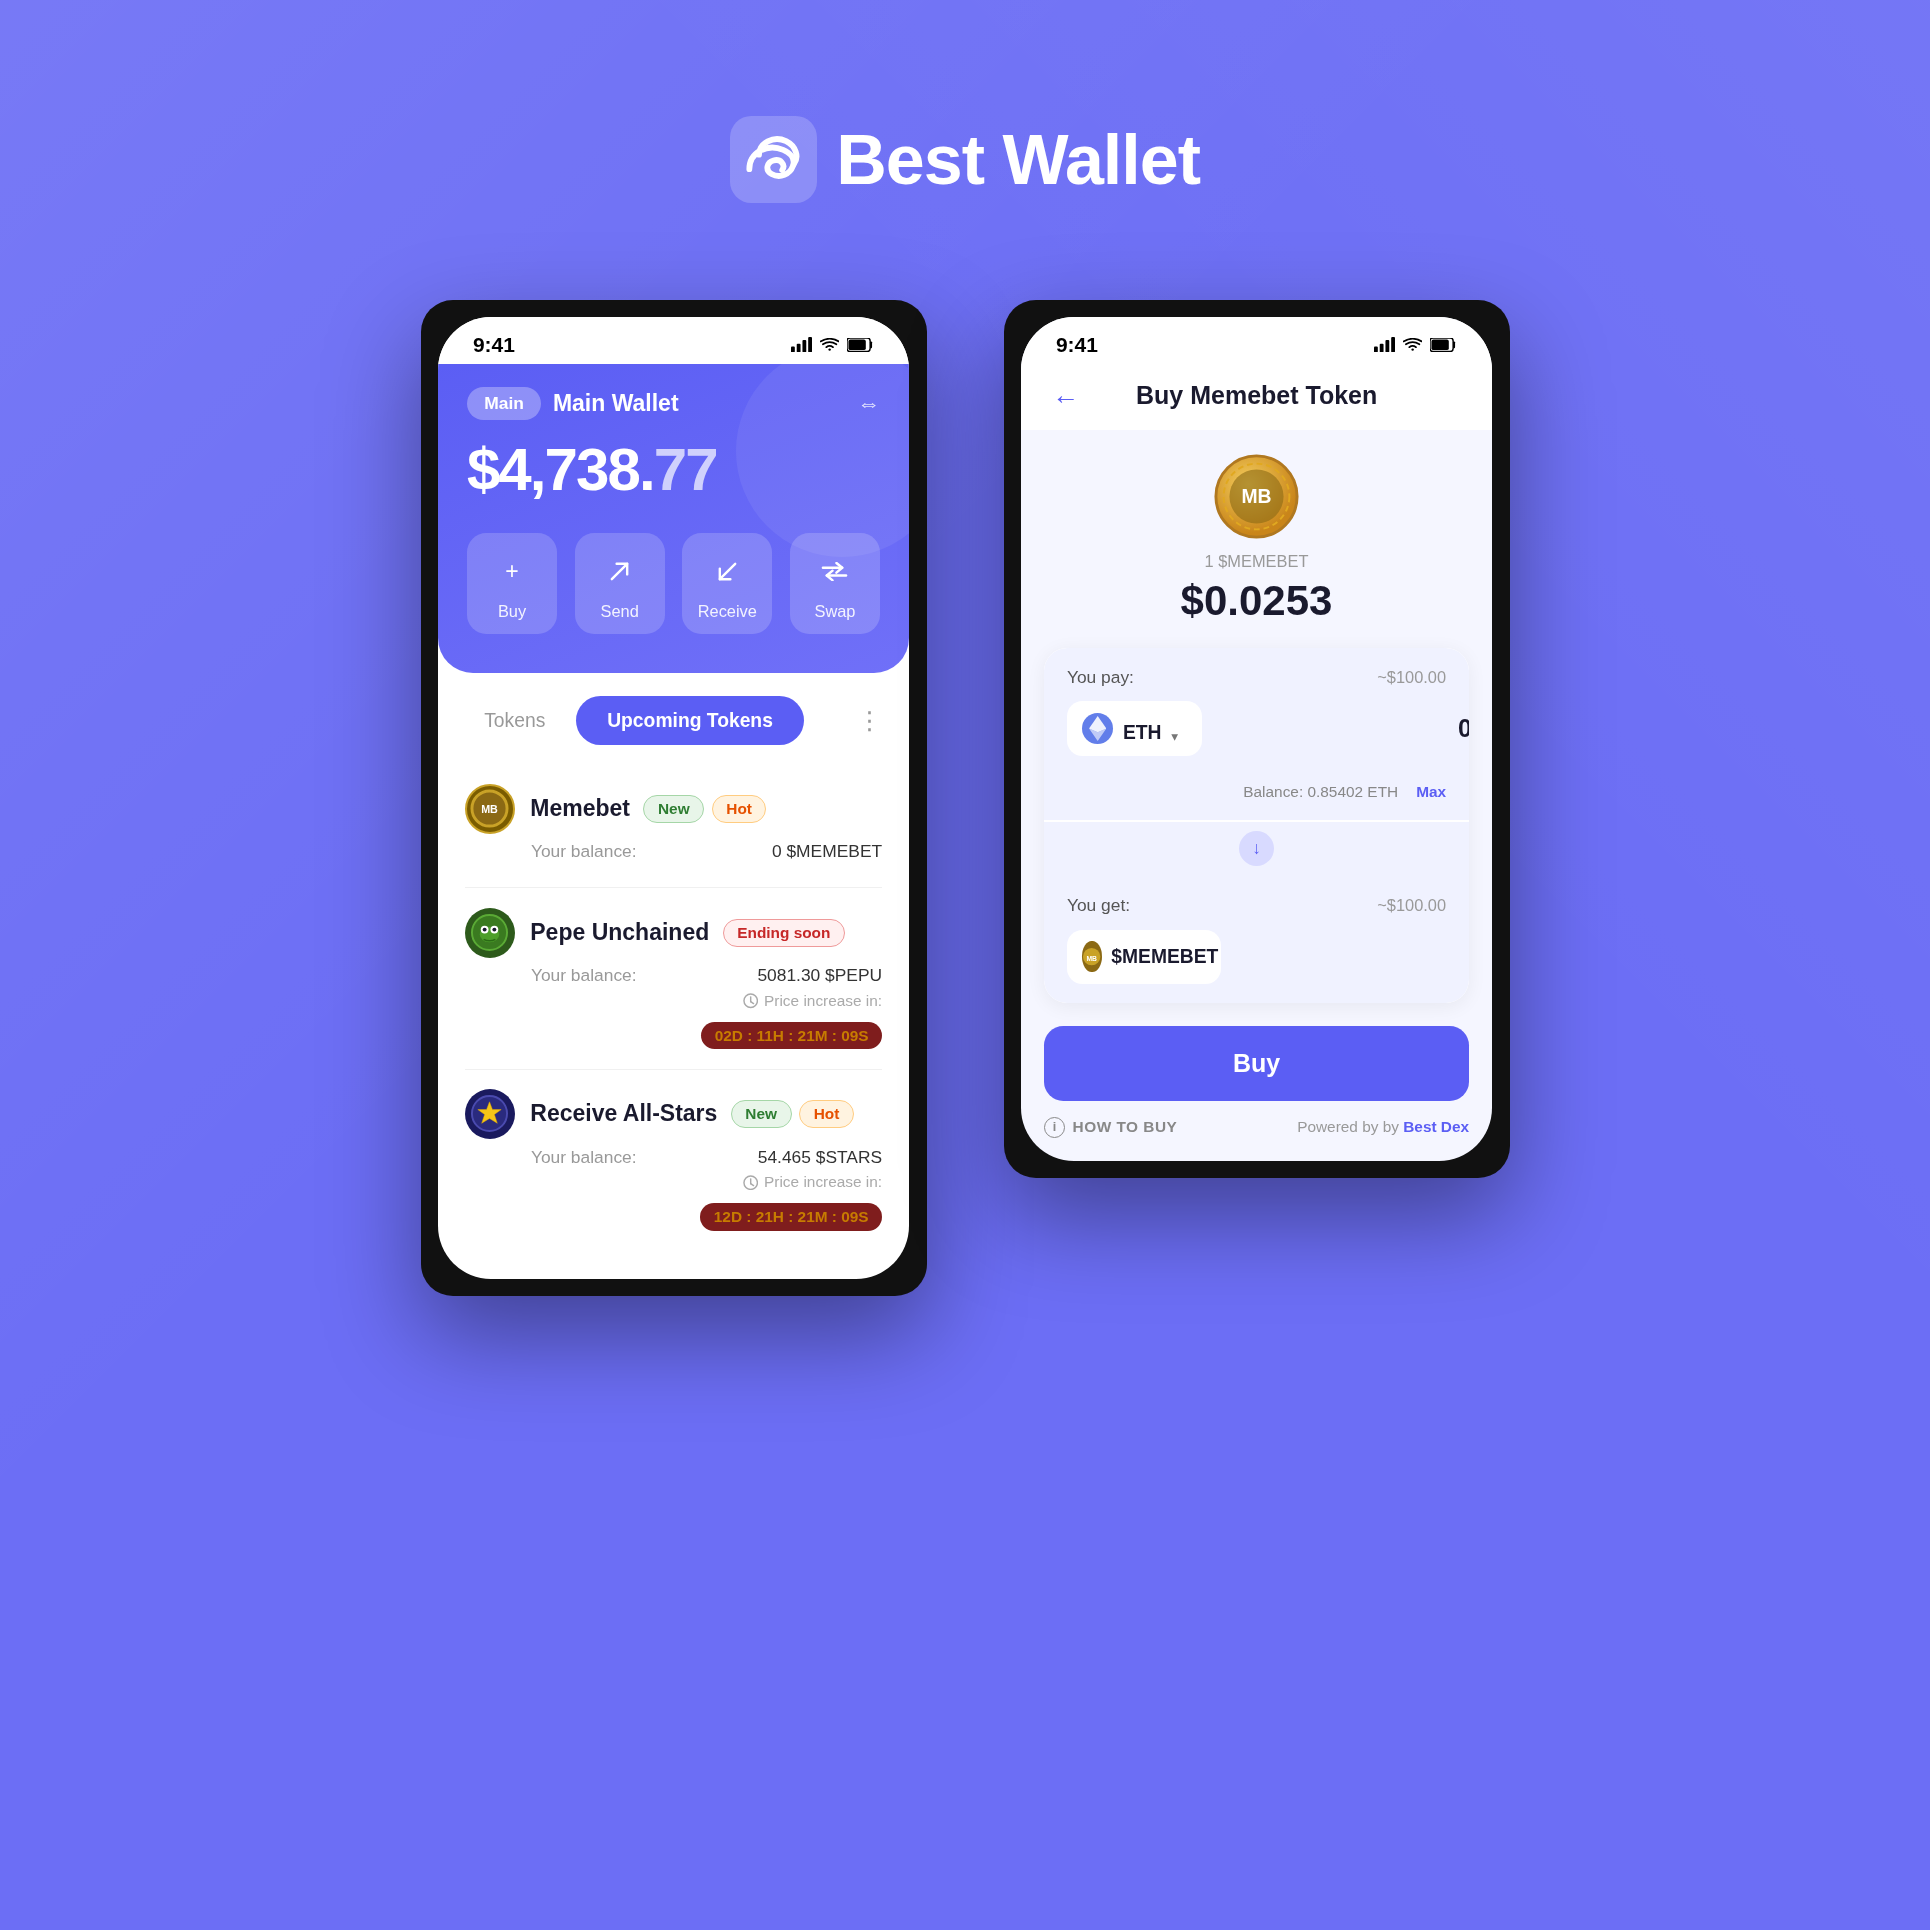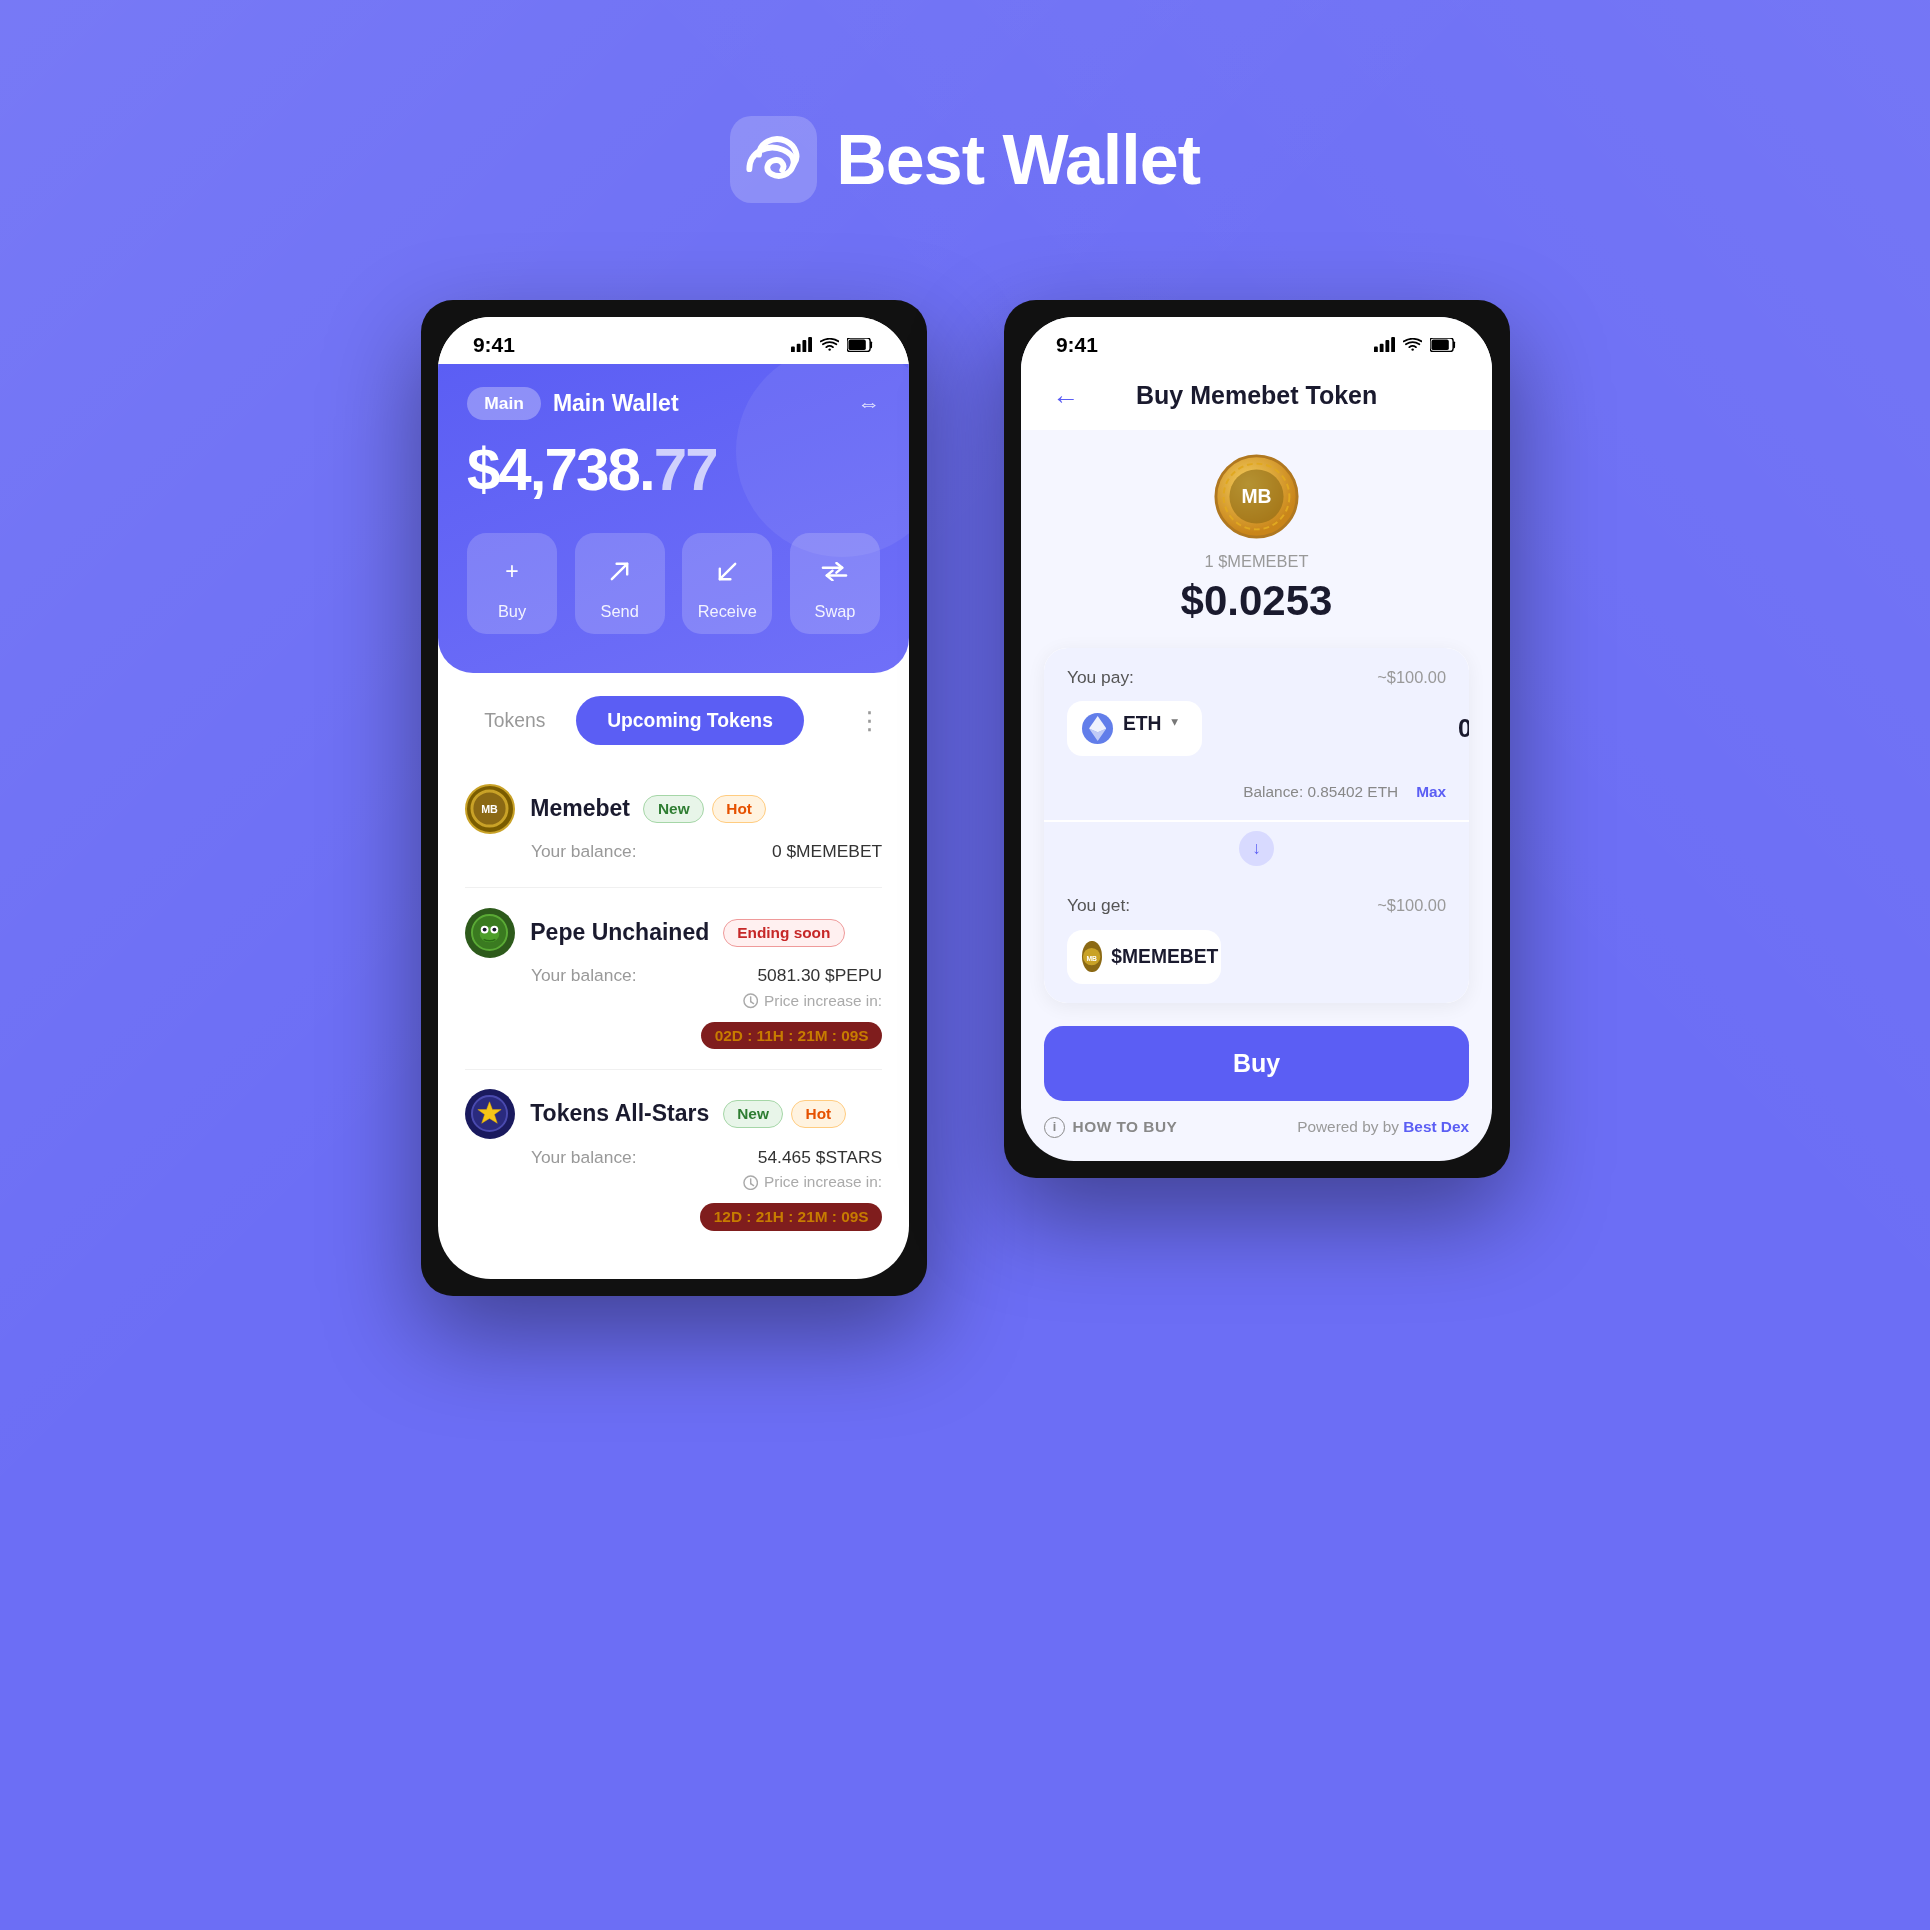--- a/index.html
+++ b/index.html
@@ -432,21 +432,21 @@
     }
 
     .form-input-row {
       display: flex;
       align-items: center;
       gap: 11.6px;
     }
 
     .currency-selector {
       display: flex;
-      align-items: flex-start;
+      align-items: flex-end;
       gap: 9.7px;
       background: #fff;
       border-radius: 15.4px;
       padding: 11.6px 15.4px;
       min-width: 135px;
     }
 
     .eth-logo {
       width: 31px;
       height: 31px;
@@ -761,21 +761,21 @@
           </div>
 
           <div class="token-item">
             <div class="token-row-top">
               <div class="token-logo" style="background:#1a1a5e;">
                 <svg width="39" height="39" viewBox="0 0 40 40">
                   <circle cx="20" cy="20" r="18" fill="#2a2a7e" stroke="#4a4aae" stroke-width="2"></circle>
                   <polygon points="20,8 23,16 32,16 25,21 28,30 20,25 12,30 15,21 8,16 17,16" fill="#f5c518" stroke="#e0a800" stroke-width="0.5"></polygon>
                 </svg>
               </div>
-              <span class="token-name">Tokens All-Stars</span>
+              <span class="token-name">Receive All-Stars</span>
               <div class="token-badges">
                 <span class="badge-new">New</span>
                 <span class="badge-hot">Hot</span>
               </div>
             </div>
             <div class="token-balance-row">
               <span class="token-balance-label">Your balance:</span>
               <span class="token-balance-value">54.465 $STARS</span>
             </div>
             <div class="token-price-row">

